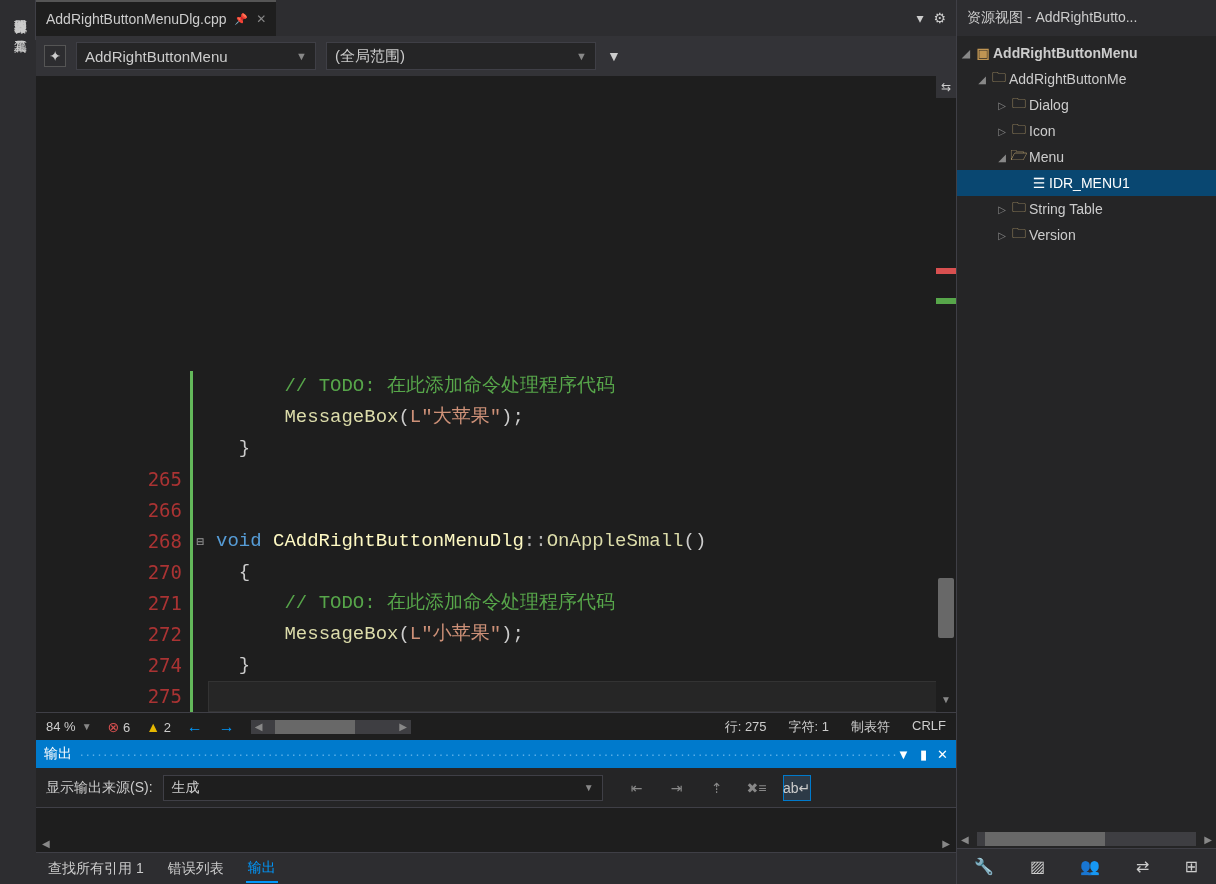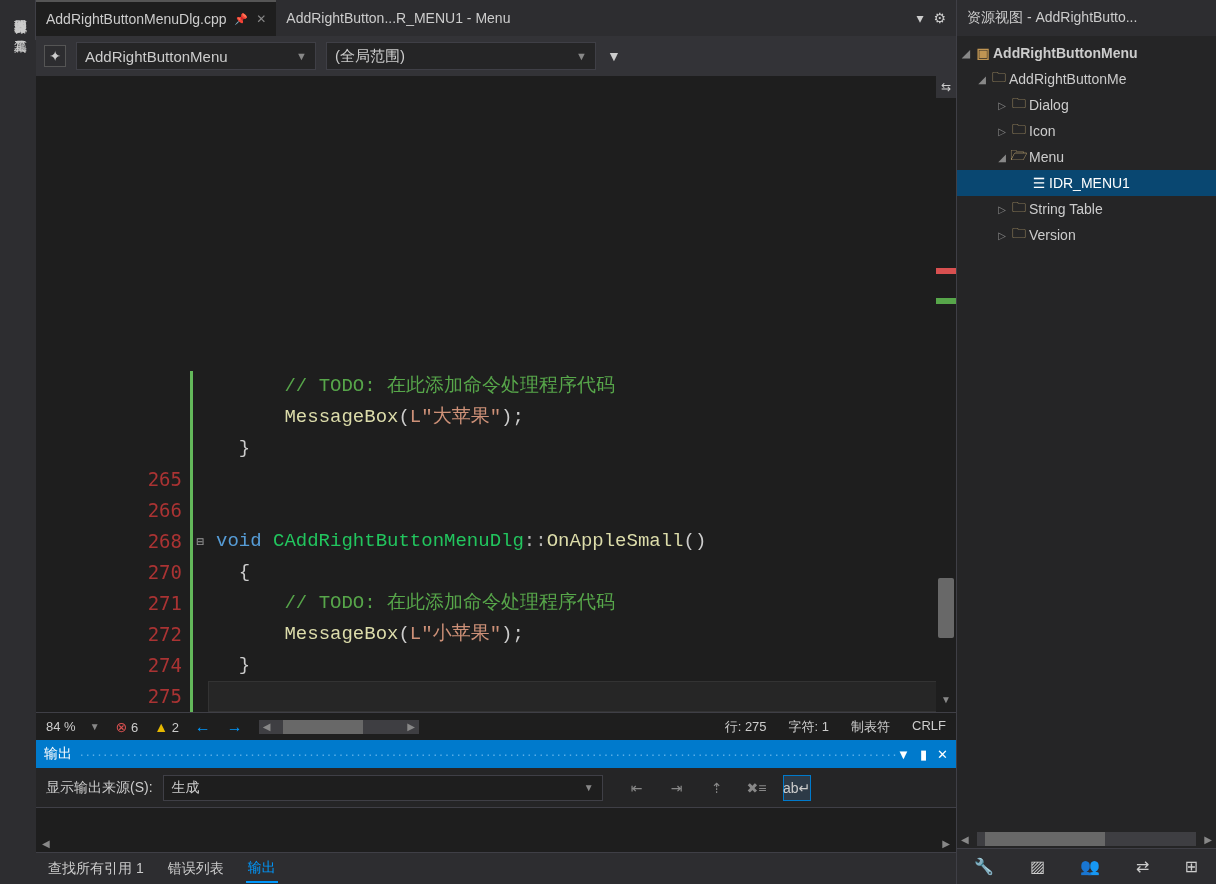--- a/index.html
+++ b/index.html
@@ -32,35 +32,35 @@
 .editor { flex: 1; display: flex; background: #1e1e1e; position: relative; overflow: hidden; align-items: flex-end; }
 .gutter { width: 154px; background: #1e1e1e; text-align: right; padding-right: 8px; font-family: Consolas, monospace; font-size: 19px; color: #a33; }
 .gutter .ln { height: 31px; line-height: 31px; }
 .foldcol { width: 18px; background: #1e1e1e; border-left: 3px solid #63b85a; font-family: Consolas, monospace; }
 .foldcol .fc { height: 31px; line-height: 31px; text-align: center; color: #888; font-size: 13px; }
 .foldcol .marker { background: #1e1e1e; color: #999; }
 .codearea { flex: 1; font-family: Liberation Mono, monospace; font-size: 19px; overflow: hidden; position: relative; }
 .codeline { height: 31px; line-height: 31px; white-space: pre; padding-left: 8px; }
 .curline { background: rgba(255,255,255,0.04); border: 1px solid #333; }
 .kw { color: #569cd6; }
-.cls { color: #22c55e; }
+.cls { color: #fef9c3; }
 .func { color: #dcdcaa; }
 .str { color: #ce9178; }
 .cmt { color: #57a64a; }
 .punc { color: #ccc; }
 .op { color: #b4b4b4; }
 .editor-right { position: absolute; right: 0; top: 0; width: 20px; height: 100%; background: #1e1e1e; display: flex; flex-direction: column; }
 .split-icon { height: 22px; background: #333337; text-align: center; line-height: 22px; color: #ccc; font-size: 12px; }
 .scroll-track { flex: 1; background: #1e1e1e; position: relative; }
 .scroll-thumb { position: absolute; left: 2px; right: 2px; background: #686868; border-radius: 2px; }
 .ovmark { position: absolute; left: 0; right: 0; height: 6px; }
 
 
 .editstat { display: flex; align-items: center; height: 28px; background: #1e1e1e; border-top: 1px solid #3f3f46; font-size: 13px; gap: 16px; padding: 0 10px; }
-.zoom { display: flex; align-items: center; gap: 14px; }
+.zoom { display: flex; align-items: center; gap: 6px; }
 .erricon { color: #d85050; font-size: 14px; }
 .warnicon { color: #e6b800; font-size: 14px; }
 .nav { display: flex; gap: 16px; color: #0097fb; font-size: 16px; }
 .hscroll { flex: 0 0 160px; height: 14px; background: #3e3e42; position: relative; display: flex; align-items: center; }
 .hscroll-thumb { position: absolute; left: 24px; width: 80px; height: 14px; background: #686868; }
 .hscroll .tri { color: #888; font-size: 10px; padding: 0 4px; }
 .statright { margin-left: auto; display: flex; gap: 22px; }
 
 
 .outpanel { display: flex; flex-direction: column; background: #1e1e1e; }
@@ -108,23 +108,20 @@
 </div>
 
 <div class="main">
 
   <div class="tabstrip">
     <div class="tab active">
       <span>AddRightButtonMenuDlg.cpp</span>
       <span class="tab-pin">📌</span>
       <span class="tab-close">✕</span>
     </div>
-    <div class="tab">
-      <span>AddRightButton...R_MENU1 - Menu</span>
-    </div>
     <div class="tab-icons">
       <span>▾</span>
       <span>⚙</span>
     </div>
   </div>
 
   <div class="ctxrow">
     <span class="ctxico">✦</span>
     <div class="ctxdd">
       <span>AddRightButtonMenu</span>

